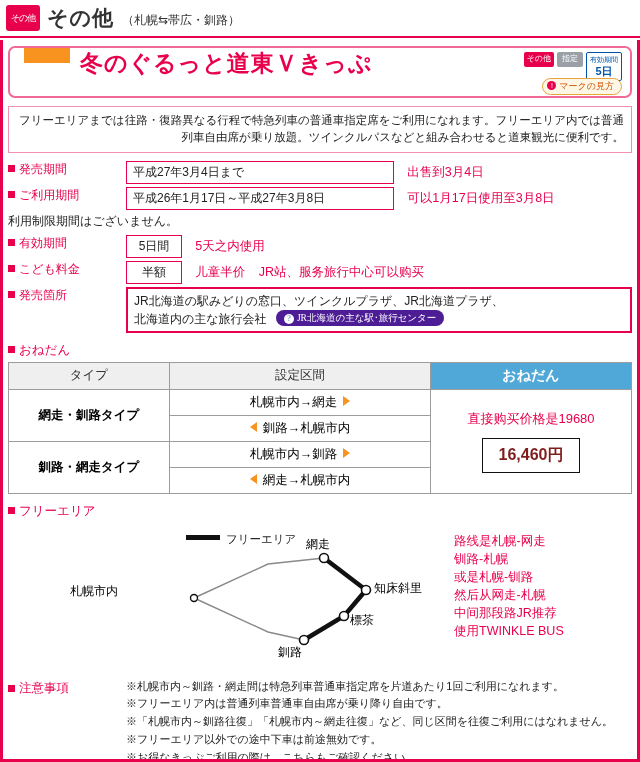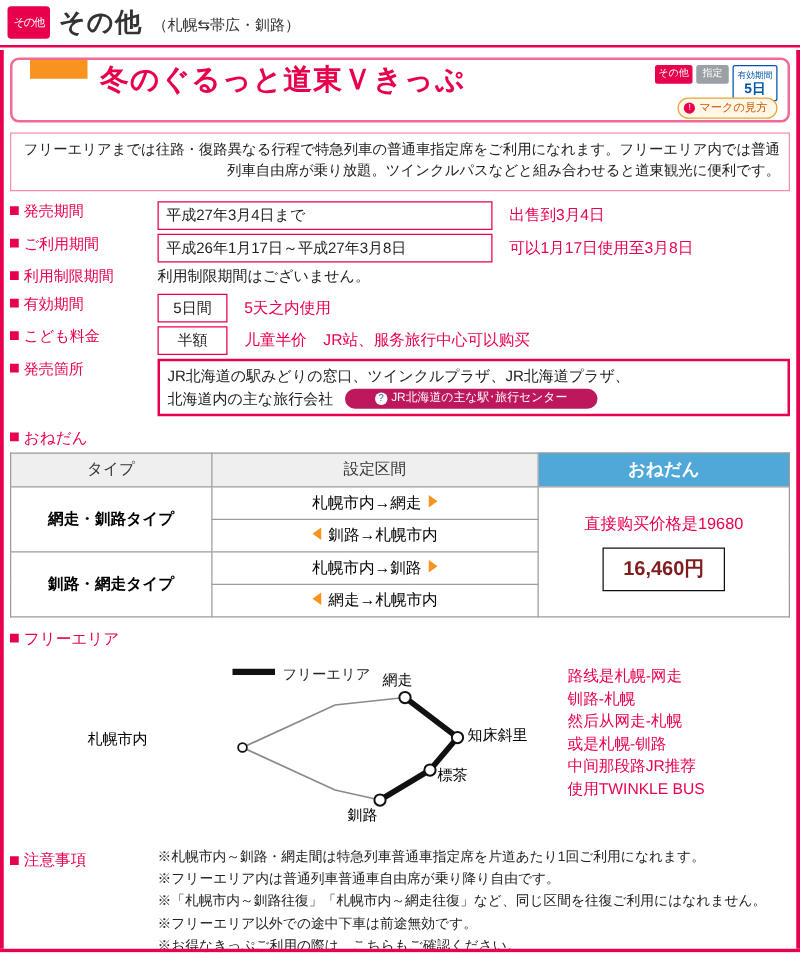--- a/index.html
+++ b/index.html
@@ -170,27 +170,28 @@
   }
   .vendor-box {
     border: 2px solid #e8004c;
     padding: 3px 6px;
     font-size: 12px;
     line-height: 1.5;
     position: relative;
   }
   .vendor-pill {
     display: inline-block;
-    background: #be185d;
+    background: #4c1d95;
     color: #fff;
     font-size: 9.5px;
     border-radius: 9px;
-    padding: 1px 24px;
+    padding: 1px 8px;
     margin-left: 6px;
     vertical-align: 2px;
+    font-family: Liberation Serif, serif;
   }
   .vendor-pill .q {
     display: inline-block;
     width: 10px; height: 10px;
     border-radius: 50%;
     background: #fff;
     color: #2d6fb5;
     font-size: 8px;
     line-height: 10px;
     text-align: center;
@@ -373,21 +374,20 @@
 
     <div class="spec-row">
       <div class="spec-label"><span class="mk"></span><span>ご利用期間</span></div>
       <div class="spec-val">
         <span class="boxed">平成26年1月17日～平成27年3月8日</span>
         <span class="ann">可以1月17日使用至3月8日</span>
       </div>
     </div>
 
     <div class="spec-row">
-      <div class="spec-label"><span class="mk"></span><span>利用制限期間</span></div>
       <div class="spec-val">利用制限期間はございません。</div>
     </div>
 
     <div class="spec-row">
       <div class="spec-label"><span class="mk"></span><span>有効期間</span></div>
       <div class="spec-val">
         <span class="boxed short">5日間</span>
         <span class="ann">5天之内使用</span>
       </div>
     </div>
@@ -477,22 +477,22 @@
       <div style="position:absolute;left:-58px;top:55px;font-size:12px;">札幌市内</div>
       <div style="position:absolute;left:178px;top:8px;font-size:12px;">網走</div>
       <div style="position:absolute;left:246px;top:52px;font-size:12px;">知床斜里</div>
       <div style="position:absolute;left:222px;top:84px;font-size:12px;">標茶</div>
       <div style="position:absolute;left:150px;top:116px;font-size:12px;">釧路</div>
     </div>
 
     <div class="fa-notes">
       <div>路线是札幌-网走</div>
       <div>钏路-札幌</div>
+      <div>或是札幌-钏路</div>
       <div>然后从网走-札幌</div>
-      <div>或是札幌-钏路</div>
       <div>中间那段路JR推荐</div>
       <div>使用TWINKLE BUS</div>
     </div>
   </div>
 
   <div class="notes-wrap">
     <div class="notes-label">
       <span class="mk" style="display:inline-block;width:7px;height:7px;background:#e8004c;margin-right:4px;"></span><span>注意事項</span>
     </div>
     <div class="notes-body">

